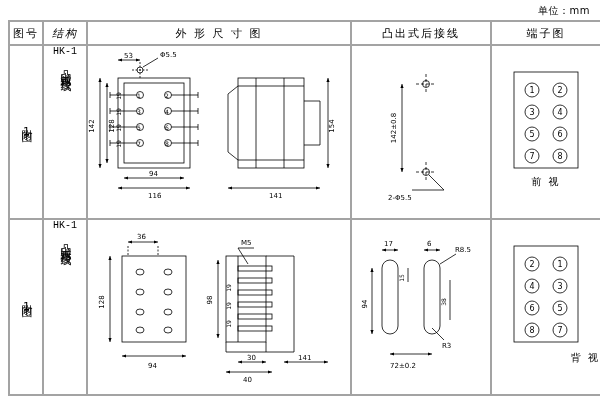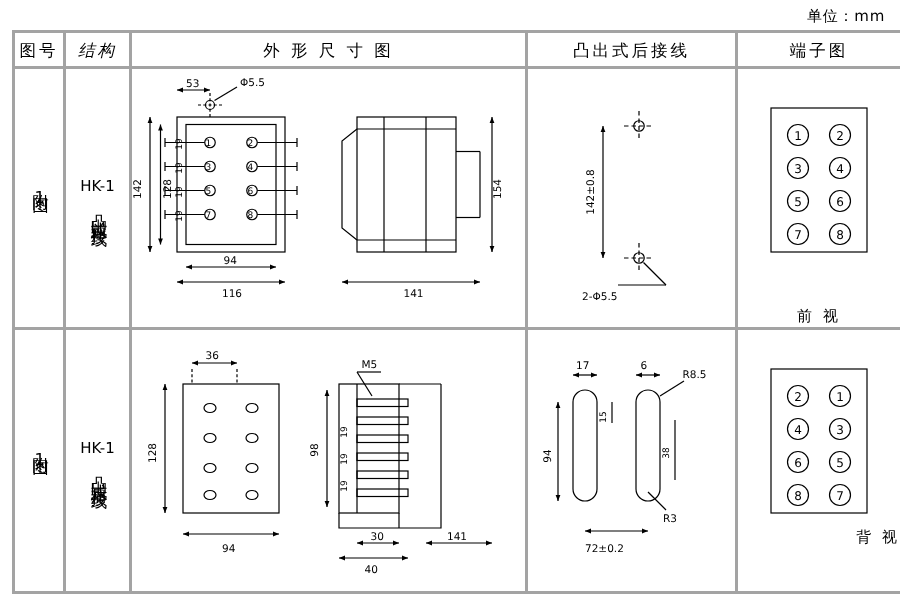--- a/index.html
+++ b/index.html
@@ -51,23 +51,24 @@
     text-orientation:upright;
     display:inline-block;
     line-height:14px;
     letter-spacing:2px;
     font-size:11px;
   }
   .struct-inner{
     display:flex;
     flex-direction:column;
     align-items:center;
-    justify-content:center;
+    justify-content:flex-start;
     height:100%;
     font-size:10px;
+    font-family:Liberation Mono, monospace;
   }
   .struct-code{margin-bottom:4px;font-size:10px;}
   .cellbox{position:relative;width:100%;height:100%;text-decoration:underline;}
   svg{display:block;}
   .termlabel{font-size:10px;letter-spacing:2px;}
 </style>
 </head>
 <body>
 
 <div class="unit">单位：mm</div>
@@ -238,21 +239,21 @@
               <text x="40" y="47">1</text>
               <text x="68" y="47">2</text>
               <text x="40" y="69">3</text>
               <text x="68" y="69">4</text>
               <text x="40" y="91">5</text>
               <text x="68" y="91">6</text>
               <text x="40" y="113">7</text>
               <text x="68" y="113">8</text>
             </g>
           </svg>
-          <div style="position:absolute;left:0;right:0;top:124px;text-align:center;margin-top:29px;">
+          <div style="position:absolute;left:0;right:0;top:124px;text-align:center;">
             <span class="termlabel">前  视</span>
           </div>
         </div>
       </td>
     </tr>
 
     <tr style="height:176px;">
       <td class="vcell">
         <span class="vtext">附图1</span>
       </td>

